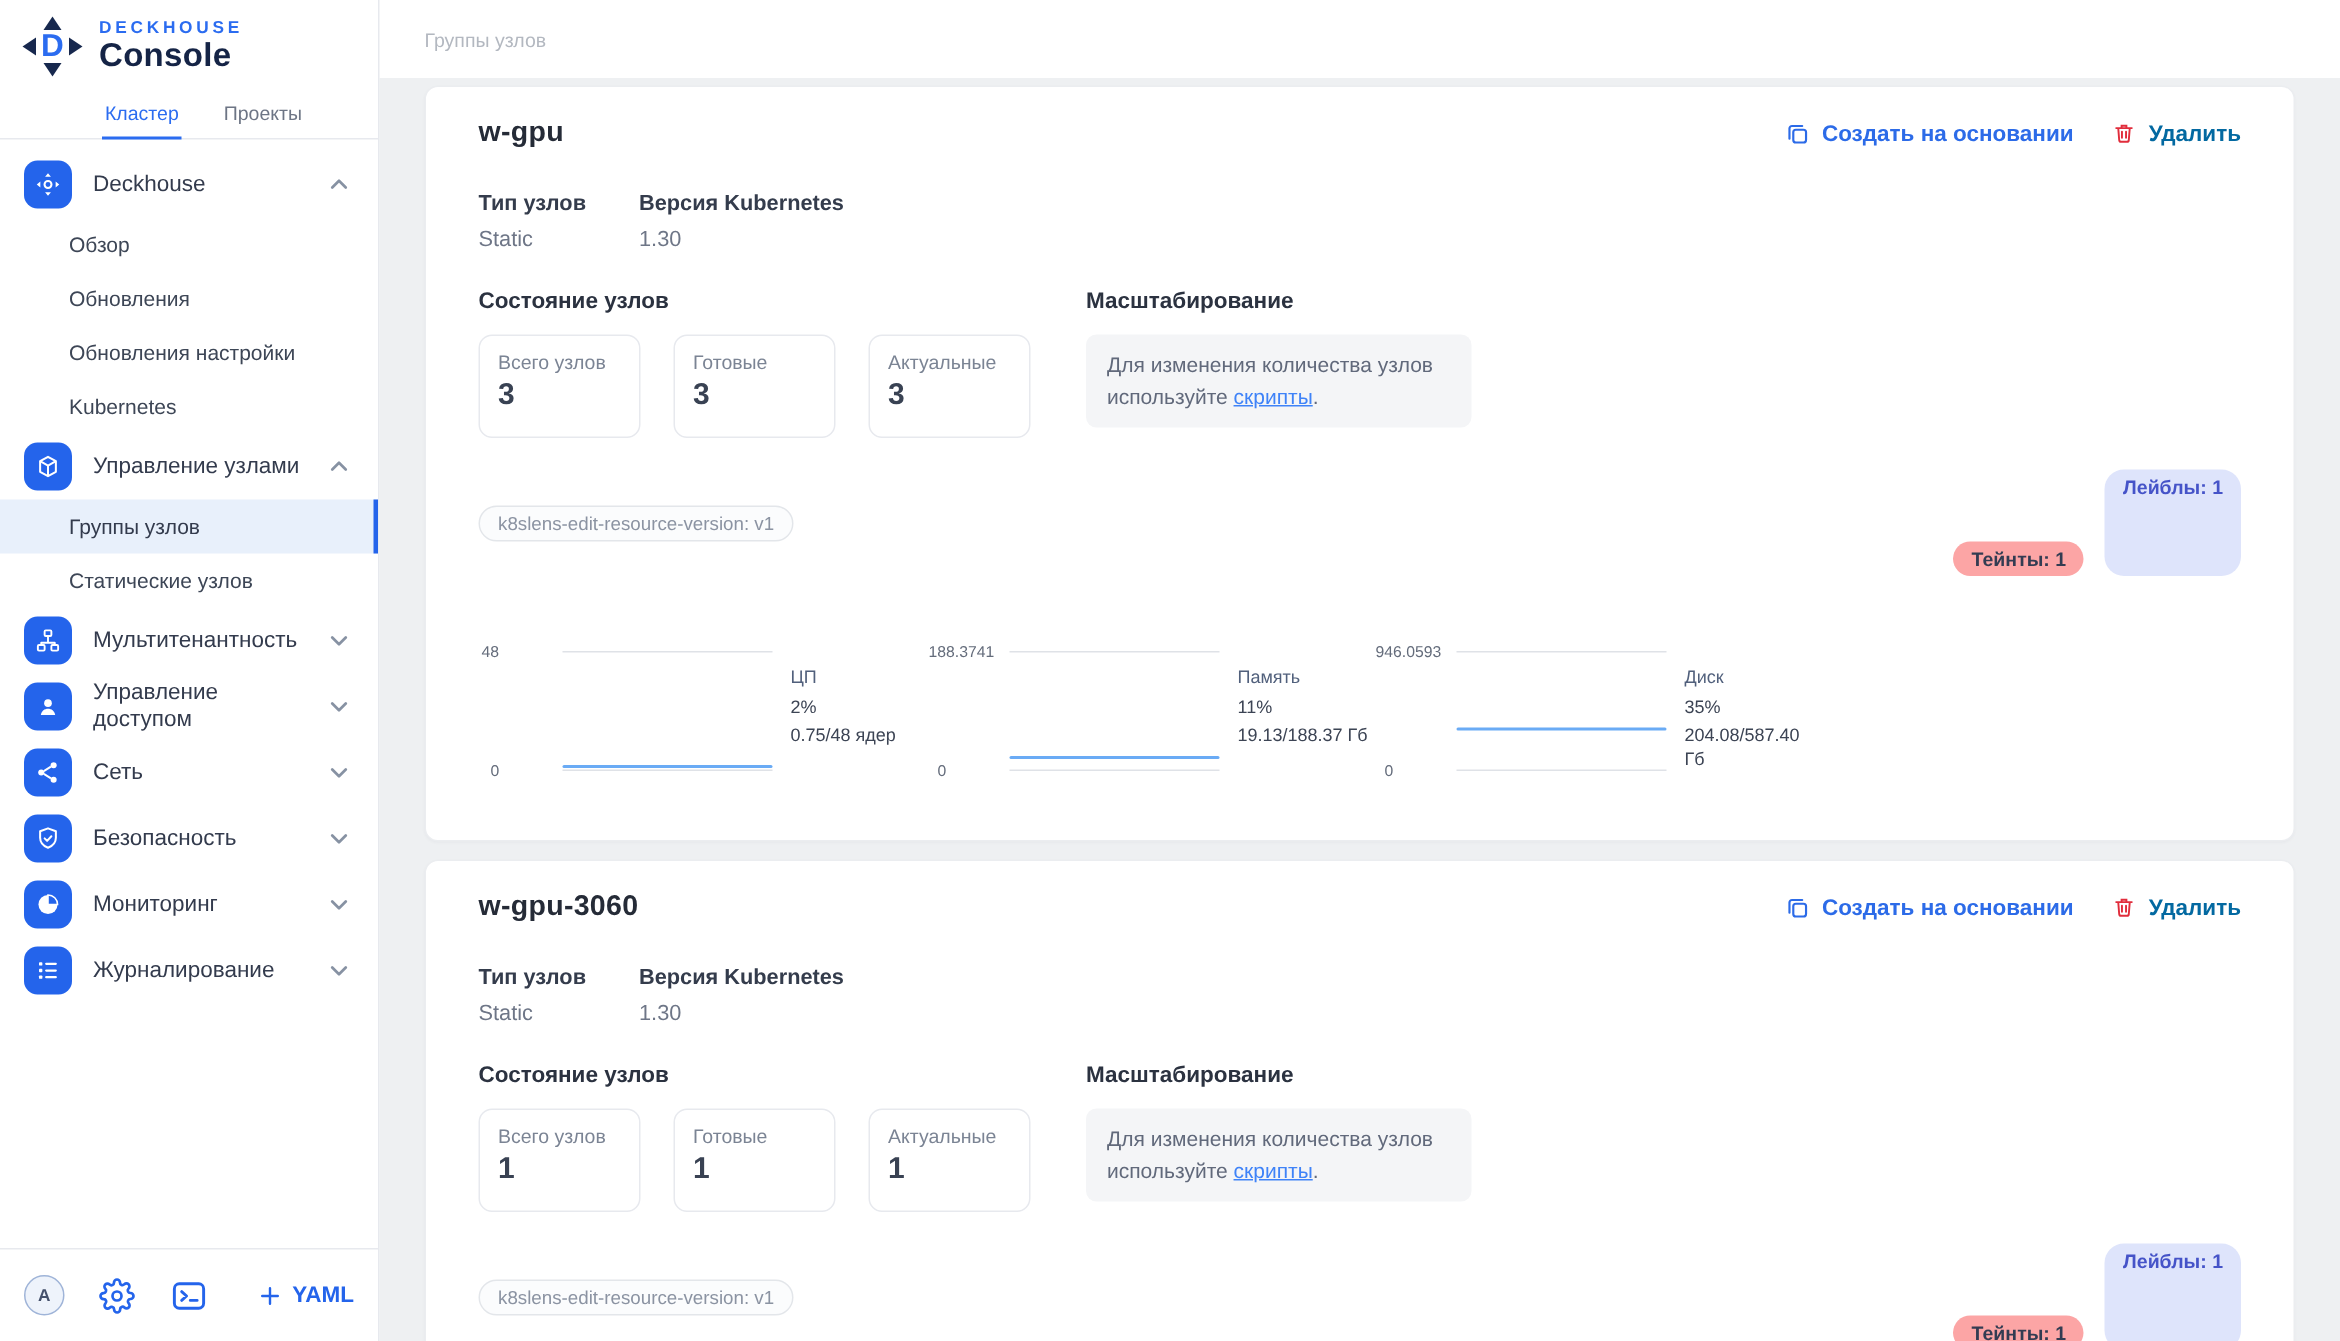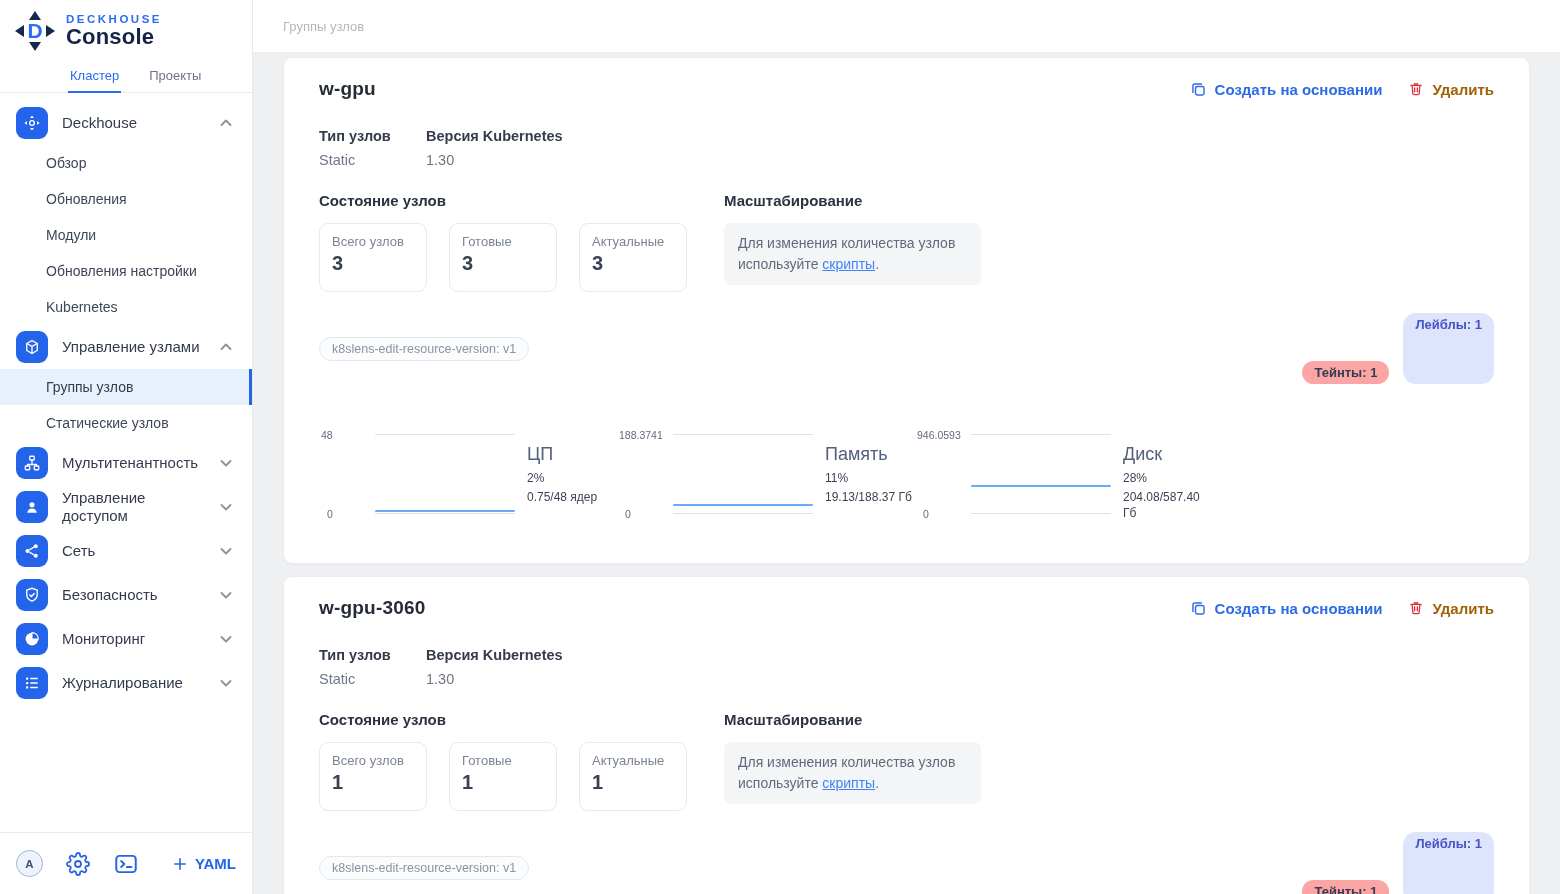--- a/index.html
+++ b/index.html
@@ -53,21 +53,21 @@
   .content { flex:1; padding:5px 30px 0 30px; overflow:hidden; }
 
   .card { background:#fff; border:1px solid #ebedf0; border-radius:9px; padding:20px 35px 42px 35px;
     box-shadow:0 1px 2px rgba(20,30,60,0.03); }
   .card + .card { margin-top:12px; }
   .card-head { display:flex; align-items:center; }
   .card-title { font-size:19px; font-weight:bold; color:#252b37; letter-spacing:0.2px; }
   .card-actions { margin-left:auto; display:flex; align-items:center; gap:26px; }
   .action { display:flex; align-items:center; gap:8px; font-size:15px; font-weight:bold; cursor:pointer; }
   .action.clone { color:#2c6be8; }
-  .action.delete { color:#a16207; }
+  .action.delete { color:#0369a1; }
 
   .meta-row { display:flex; margin-top:28px; }
   .meta-col { min-width:107px; }
   .meta-label { font-size:14.5px; font-weight:bold; color:#343c4c; }
   .meta-value { font-size:14.5px; color:#6e7687; margin-top:8px; }
 
   .sections-row { display:flex; margin-top:24px; }
   .state-col { width:368px; }
   .scaling-col { margin-left:37px; width:257px; }
   .section-title { font-size:15px; font-weight:bold; color:#2b3240; }
@@ -90,21 +90,21 @@
   .charts-row { display:flex; margin-top:46px; }
   .chart-group { width:298px; display:flex; }
   .plot-wrap { position:relative; width:196px; height:88px; flex:none; }
   .gridline { position:absolute; left:56px; right:0; height:1px; background:#dfe2e7; }
   .gridline.top { top:4px; } .gridline.bottom { bottom:4px; }
   .valline { display:none; position:absolute; left:56px; right:0; height:2px; background:#6aabf5; border-radius:2px; }
   .max-label, .min-label { position:absolute; left:0; width:52px; font-size:10.5px; color:#646c7b; }
   .max-label { top:-1px; padding-left:2px; }
   .min-label { bottom:-2px; padding-left:8px; }
   .chart-label { margin-left:12px; width:90px; padding-top:14px; }
-  .chart-title { font-size:18px; color:#51607c; }
+  .chart-title { font-size:12px; color:#51607c; }
   .chart-pct { font-size:12px; color:#3c4454; margin-top:6px; }
   .chart-detail { font-size:12px; color:#3c4454; margin-top:4px; line-height:1.35; }
 
   svg { display:block; }
 </style>
 </head>
 <body>
 
 <div class="app">
 
@@ -139,21 +139,20 @@
         </span>
         <span class="glabel">Deckhouse</span>
         <span class="chev">
           <svg width="16" height="16" viewBox="0 0 16 16" fill="none" stroke="#8792a3" stroke-width="1.8" stroke-linecap="round" stroke-linejoin="round">
               <path d="M3.5 10l4.5-4.5L12.5 10"></path>
             </svg>
         </span>
       </div>
       <div class="nav-sub">Обзор</div>
       <div class="nav-sub">Обновления</div>
-      <div class="nav-sub">Модули</div>
       <div class="nav-sub">Обновления настройки</div>
       <div class="nav-sub">Kubernetes</div>
 
       <div class="nav-group">
         <span class="gicon">
           <svg width="18" height="18" viewBox="0 0 24 24" fill="none" stroke="#fff" stroke-width="1.8" stroke-linejoin="round">
               <path d="M12 3.4l7 3.9v9.4l-7 3.9-7-3.9V7.3l7-3.9z"></path>
               <path d="M5 7.3l7 3.9 7-3.9M12 11.2v9.4"></path>
             </svg>
         </span>
@@ -391,21 +390,21 @@
           <div class="chart-group">
             <div class="plot-wrap">
               <span class="max-label">946.0593</span>
               <span class="min-label">0</span>
               <div class="gridline top"></div>
               <div class="gridline bottom"></div>
               <div class="valline" style="display:block;bottom:31px"></div>
             </div>
             <div class="chart-label">
               <div class="chart-title">Диск</div>
-              <div class="chart-pct">28%</div>
+              <div class="chart-pct">35%</div>
               <div class="chart-detail">204.08/587.40 Гб</div>
             </div>
           </div>
         </div>
       </section>
 
       <section class="card">
         <div class="card-head">
           <h2 class="card-title">w-gpu-3060</h2>
           <div class="card-actions">

